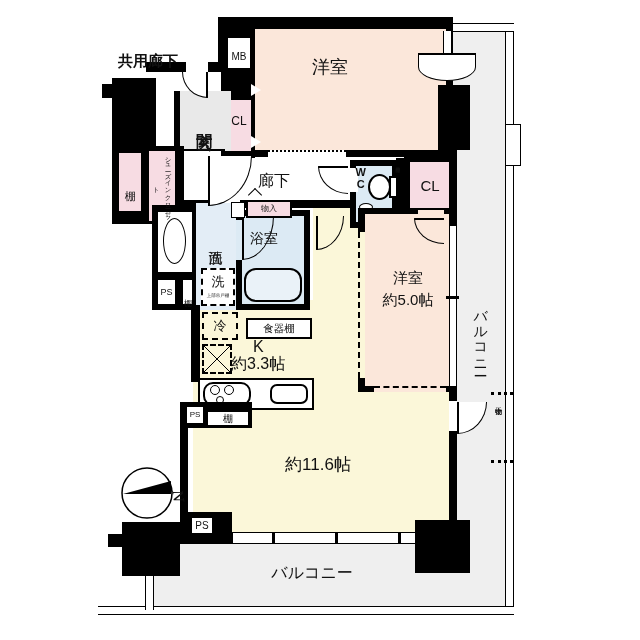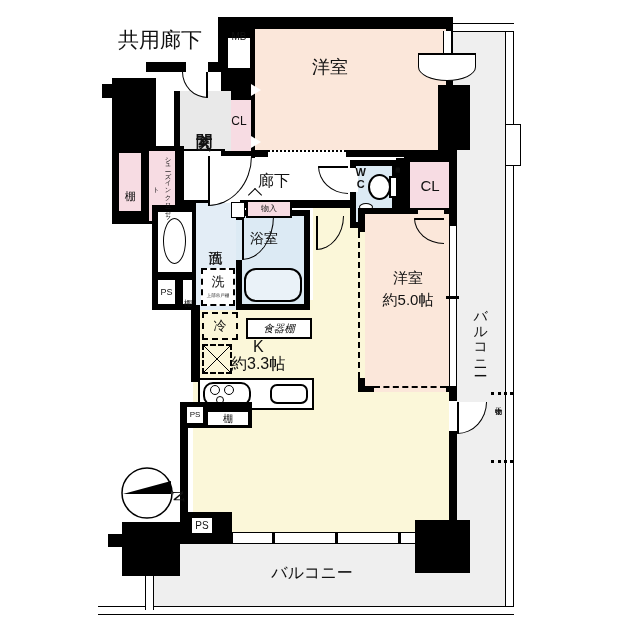--- a/index.html
+++ b/index.html
@@ -153,44 +153,45 @@
     <svg width="54" height="54">
       <circle cx="27" cy="27" r="25" fill="#fff" stroke="#000" stroke-width="1.5"></circle>
       <polygon points="3,28 51,15 51,28" fill="#000"></polygon>
     </svg>
   </div>
   <div class="lbl" style="left:172px;top:488px;font-size:14px;font-style:italic;font-family:'DejaVu Serif',serif;transform:rotate(80deg);">N</div>
 
   <div class="abs" style="left:491px;top:392px;width:22px;height:0;border-top:3px dotted #000;"></div>
   <div class="abs" style="left:491px;top:460px;width:22px;height:0;border-top:3px dotted #000;"></div>
 
-  <div class="lbl" style="left:118px;top:28px;font-size:21px;font-weight:normal;">共用廊下</div>
-  <div class="lbl ctr" style="left:226px;top:20px;width:26px;height:34px;font-size:10px;">MB</div>
+  <div class="lbl" style="left:118px;top:52px;font-size:15px;font-weight:bold;">共用廊下</div>
+  <div class="lbl ctr" style="left:226px;top:40px;width:26px;height:34px;font-size:10px;">MB</div>
   <div class="lbl vert ctr" style="left:193px;top:98px;width:22px;height:46px;font-size:16px;font-weight:bold;">玄関</div>
   <div class="lbl vert ctr" style="left:121px;top:162px;width:18px;height:40px;font-size:11px;">棚</div>
   <div class="lbl vert ctr" style="left:149px;top:152px;width:26px;height:68px;font-size:6.5px;letter-spacing:0;line-height:12px;white-space:normal;">シューズインクローゼット</div>
   <div class="lbl ctr" style="left:226px;top:112px;width:26px;height:20px;font-size:12px;">CL</div>
   <div class="lbl ctr" style="left:270px;top:56px;width:120px;height:22px;font-size:18px;">洋室</div>
   <div class="lbl" style="left:258px;top:172px;font-size:16px;">廊下</div>
   <div class="lbl ctr" style="left:248px;top:202px;width:42px;height:14px;font-size:8px;">物入</div>
   <div class="lbl vert" style="left:354px;top:166px;font-size:11px;font-weight:bold;letter-spacing:0;">WC</div>
   <div class="lbl vert" style="left:394px;top:163px;font-size:5px;letter-spacing:0;">上部吊戸棚</div>
   <div class="lbl ctr" style="left:410px;top:174px;width:40px;height:24px;font-size:15px;">CL</div>
   <div class="lbl ctr" style="left:368px;top:268px;width:80px;height:20px;font-size:15px;">洋室</div>
   <div class="lbl ctr" style="left:368px;top:290px;width:80px;height:20px;font-size:15px;">約5.0帖</div>
   <div class="lbl vert ctr" style="left:206px;top:218px;width:20px;height:46px;font-size:14px;">洗面</div>
   <div class="lbl ctr" style="left:204px;top:272px;width:28px;height:20px;font-size:13px;">洗</div>
   <div class="lbl ctr" style="left:202px;top:292px;width:32px;height:8px;font-size:4.5px;">上部吊戸棚</div>
   <div class="lbl ctr" style="left:156px;top:285px;width:21px;height:14px;font-size:9px;">PS</div>
   <div class="lbl vert ctr" style="left:181px;top:282px;width:13px;height:20px;font-size:8px;">棚</div>
   <div class="lbl" style="left:250px;top:230px;font-size:14px;">浴室</div>
   <div class="lbl ctr" style="left:202px;top:316px;width:36px;height:20px;font-size:13px;">冷</div>
-  <div class="lbl ctr" style="left:246px;top:320px;width:66px;height:17px;font-size:10.5px;font-style:italic;">食器棚</div>
+  <div class="lbl ctr" style="left:246px;top:320px;width:66px;height:17px;font-size:10.5px;">食器棚</div>
   <div class="lbl" style="left:253px;top:338px;font-size:16px;">K</div>
   <div class="lbl" style="left:231px;top:355px;font-size:16px;">約3.3帖</div>
   <div class="lbl ctr" style="left:186px;top:408px;width:18px;height:14px;font-size:8px;">PS</div>
   <div class="lbl ctr" style="left:206px;top:411px;width:44px;height:15px;font-size:10px;">棚</div>
+  <div class="lbl ctr" style="left:258px;top:454px;width:120px;height:22px;font-size:17px;">約11.6帖</div>
   <div class="lbl ctr" style="left:190px;top:517px;width:24px;height:17px;font-size:10px;">PS</div>
   <div class="lbl vert ctr" style="left:471px;top:284px;width:20px;height:100px;font-size:14px;">バルコニー</div>
   <div class="lbl vert" style="left:494px;top:402px;font-size:7px;letter-spacing:0;">物干金物</div>
   <div class="lbl ctr" style="left:252px;top:562px;width:120px;height:22px;font-size:16px;">バルコニー</div>
 
 </div>
 
 </body></html>

